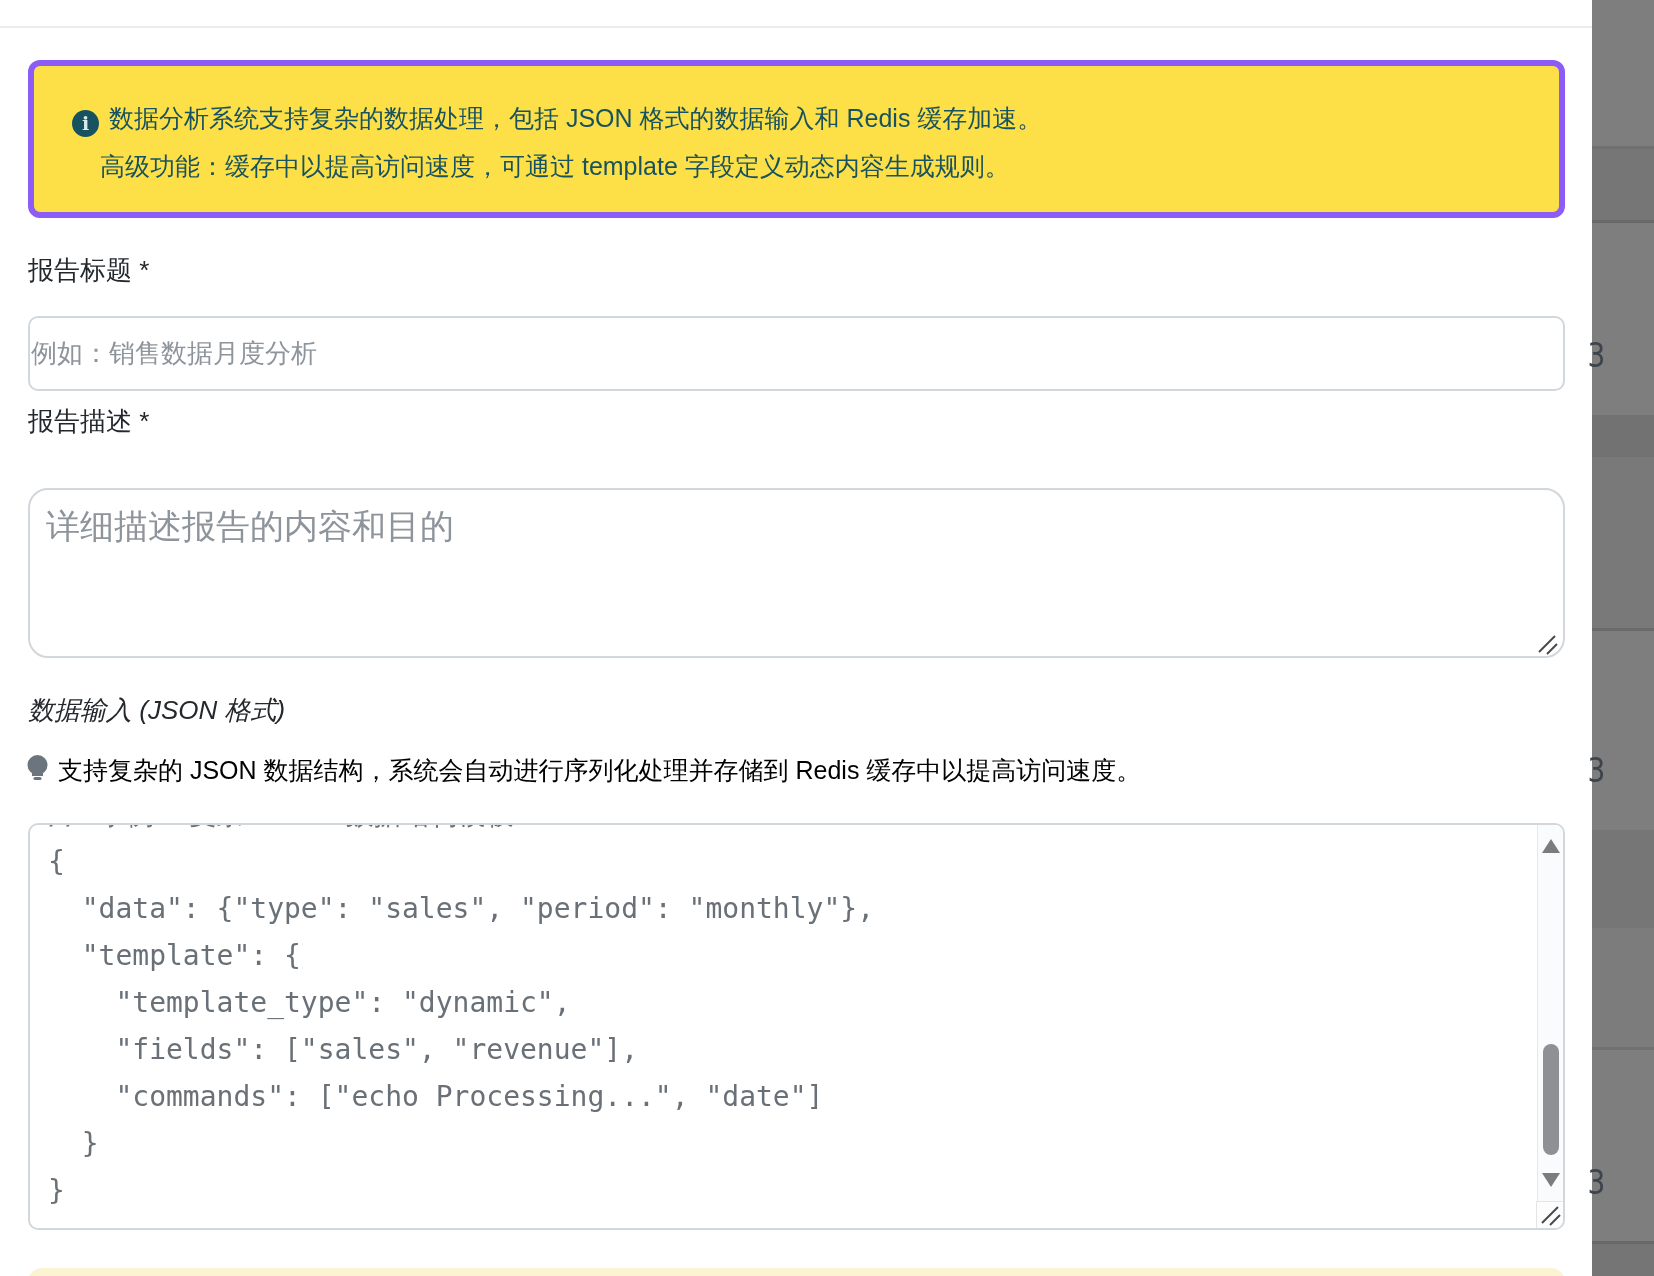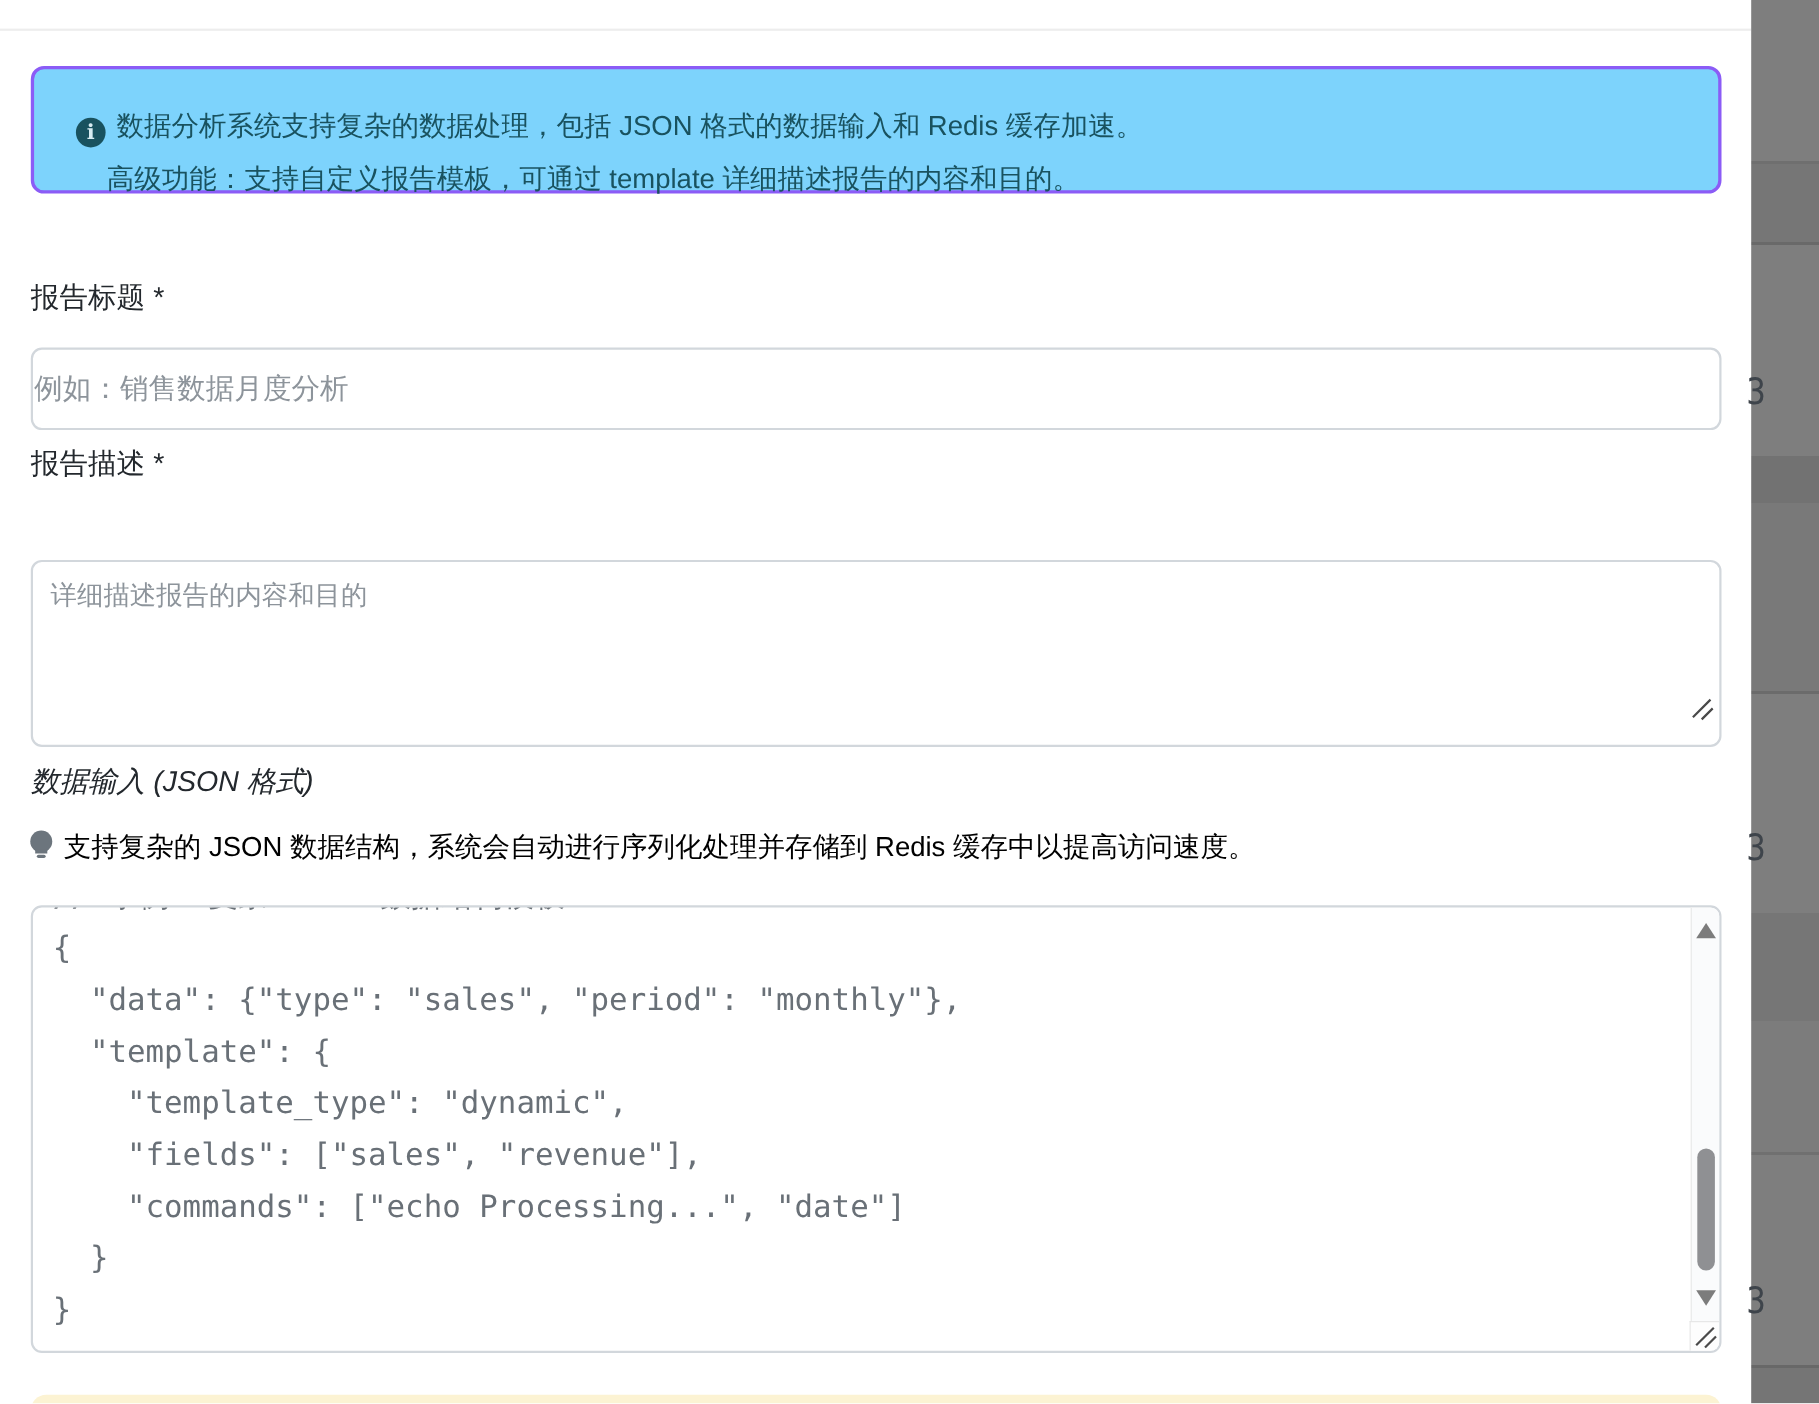--- a/index.html
+++ b/index.html
@@ -4,22 +4,22 @@
 <style>
   * { margin:0; padding:0; box-sizing:border-box; }
   html,body { background:#fff; }
   body { font-family:"Liberation Sans","DejaVu Sans",sans-serif; }
   .screen { position:relative; width:1654px; height:1276px; background:#ffffff; overflow:hidden; }
 
   .top-divider { position:absolute; left:0; top:26px; width:1592px; height:2px; background:#ededed; }
 
   
   .alert-info {
-    position:absolute; left:28px; top:60px; width:1537px; height:116px;
-    background:#7dd3fc; border:3px solid #8b5cf6; border-radius:12px;
+    position:absolute; left:28px; top:60px; width:1537px; height:158px;
+    background:#fde047; border:6px solid #8b5cf6; border-radius:12px;
     color:#19525f; font-size:25px; line-height:48px; padding:28px 38px;
   }
   .alert-info .b { font-weight:normal;margin-left:28px; }
   .info-icon {
     display:inline-block; width:27px; height:27px; border-radius:50%;
     background:#19525f; color:#d7ebf1; font-weight:bold; font-size:19px;
     text-align:center; line-height:27px; vertical-align:-3px; margin-right:10px;
     font-family:"DejaVu Serif","Liberation Serif",serif;
   }
 
@@ -30,23 +30,23 @@
 
   .text-input {
     position:absolute; left:28px; top:316px; width:1537px; height:75px;
     border:2px solid #d2d7dc; border-radius:10px; padding:0 1px;
     font-size:26px; color:#23282d; outline:none; background:#fff;
     font-family:"Liberation Sans","DejaVu Sans",sans-serif;
   }
   .text-input::placeholder { color:#8d949b; opacity:1; }
 
   .desc-textarea {
-    position:absolute; left:28px; top:509px; width:1537px; height:170px;
-    border:2px solid #d2d7dc; border-radius:10px; padding:14px 16px;
-    font-size:24px; color:#23282d; outline:none; resize:none; background:#fff;
+    position:absolute; left:28px; top:488px; width:1537px; height:170px;
+    border:2px solid #d2d7dc; border-radius:20px; padding:14px 16px;
+    font-size:34px; color:#23282d; outline:none; resize:none; background:#fff;
     font-family:"Liberation Sans","DejaVu Sans",sans-serif; overflow:hidden;
   }
   .desc-textarea::placeholder { color:#8d949b; opacity:1; }
 
   .resize-grip { position:absolute; pointer-events:auto; }
   .grip-desc { left:1535px; top:632px; }
 
   .hint-row { position:absolute; left:26px; top:750px; display:flex; align-items:center; gap:9px;
               color:#000000; font-size:25px; line-height:40px; white-space:nowrap; }
 
@@ -106,21 +106,21 @@
 
 <div class="screen">
 
   <div class="top-divider"></div>
 
   <div class="alert-info">
     <div>
       <span class="info-icon">i</span><span>数据分析系统支持复杂的数据处理，包括 JSON 格式的数据输入和 Redis 缓存加速。</span>
     </div>
     <div>
-      <span class="b">高级功能：</span><span>支持自定义报告模板，可通过 template 详细描述报告的内容和目的。</span>
+      <span class="b">高级功能：</span><span>缓存中以提高访问速度，可通过 template 字段定义动态内容生成规则。</span>
     </div>
   </div>
 
   <div class="field-label lbl-title">报告标题 *</div>
   <input class="text-input" type="text" placeholder="例如：销售数据月度分析" style="">
 
   <div class="field-label lbl-desc">报告描述 *</div>
   <textarea class="desc-textarea" placeholder="详细描述报告的内容和目的" style=""></textarea>
   <span class="resize-grip grip-desc">
     <svg width="24" height="24" viewBox="0 0 24 24">

